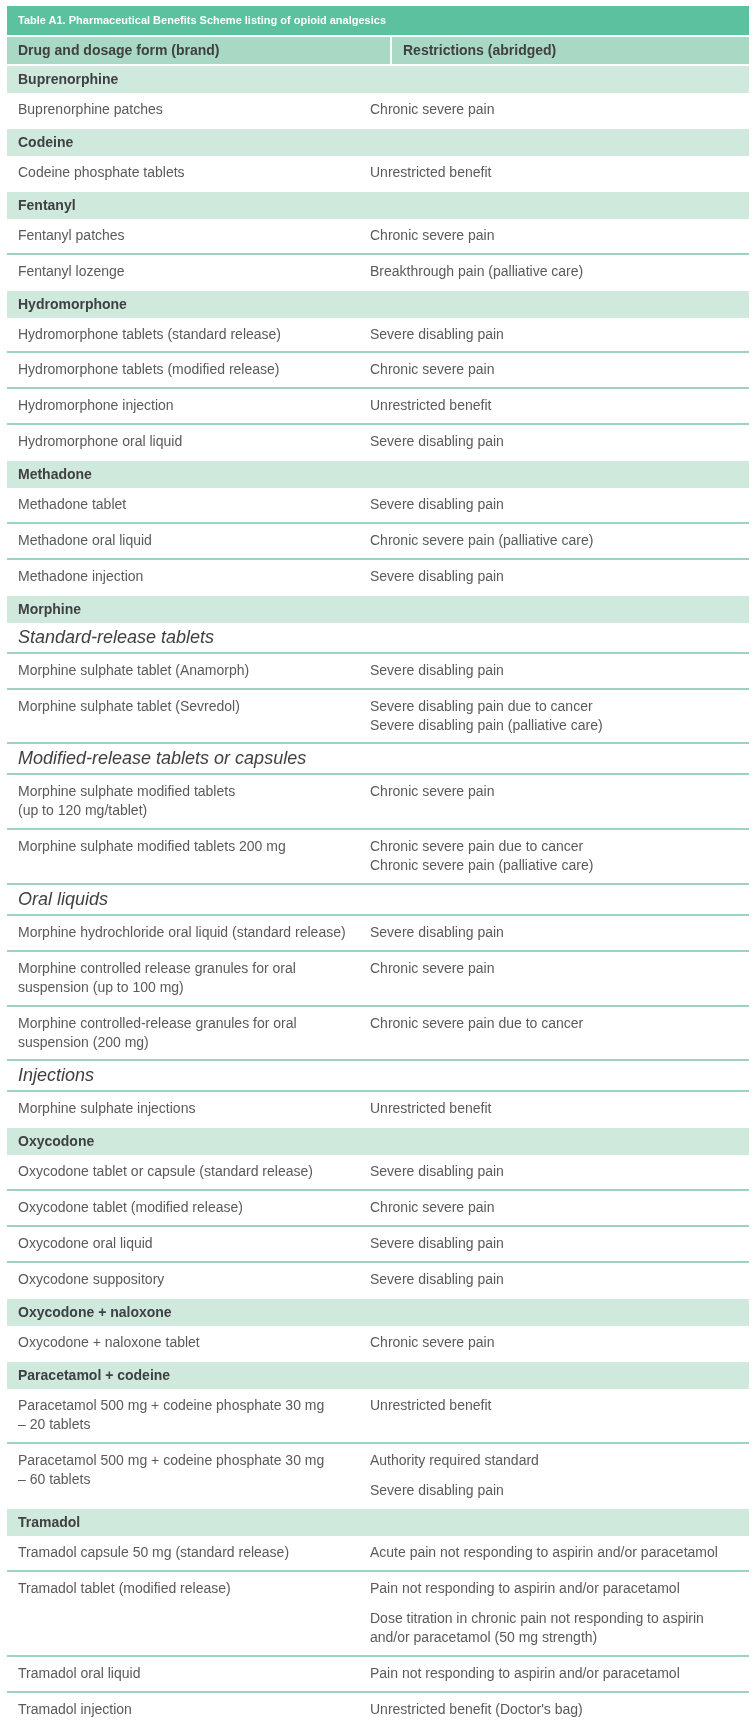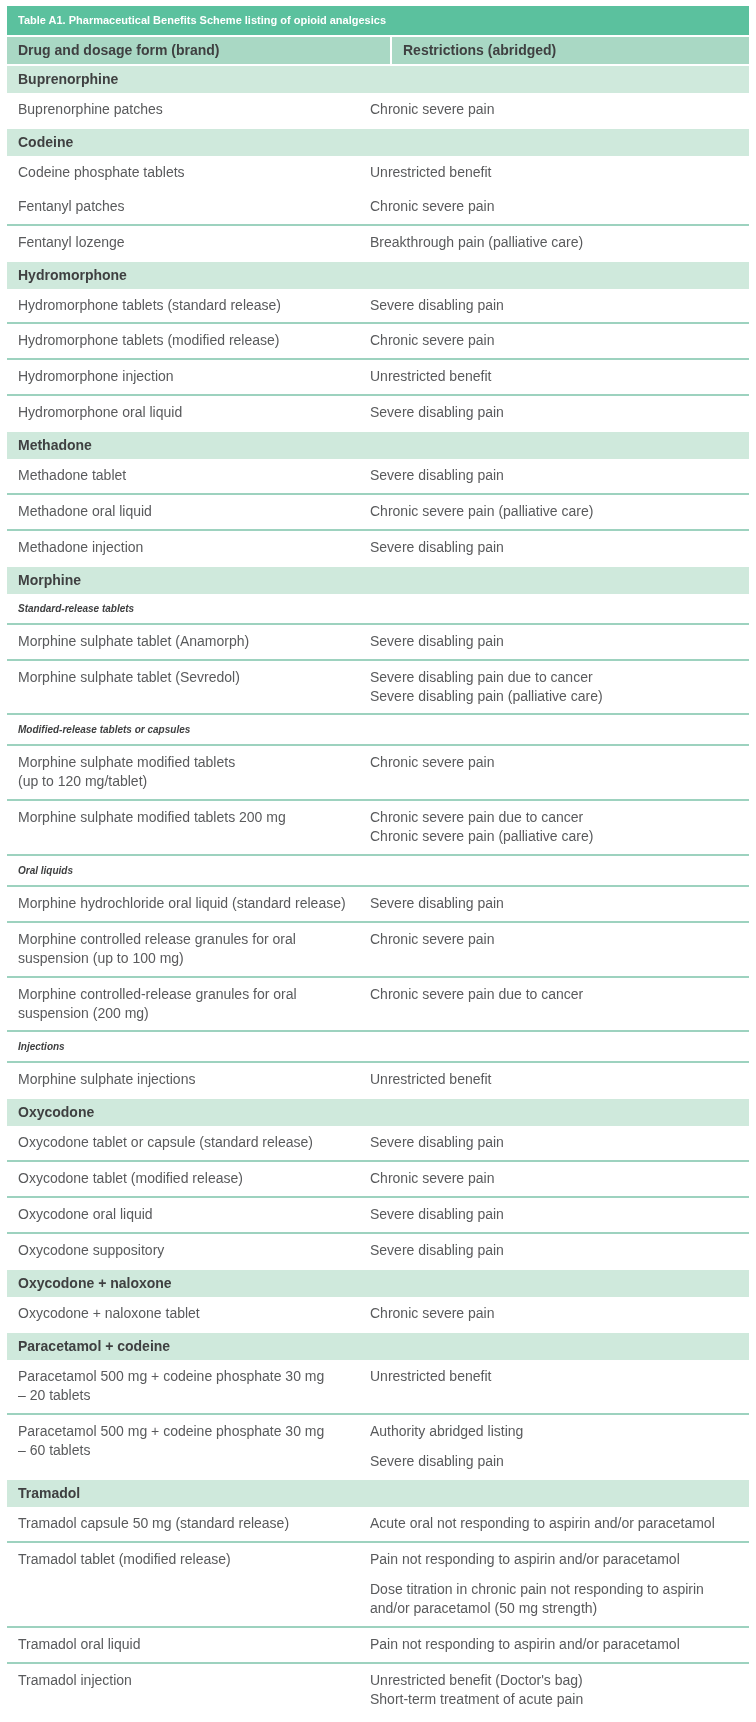--- a/index.html
+++ b/index.html
@@ -47,23 +47,23 @@
     color:var(--heading);
     font-weight:bold;
     font-size:14px;
     line-height:17px;
     padding:5px 11px;
     margin-top:2px;
   }
   .rows > * + *{border-top:2px solid var(--sep);justify-content:space-between;}
   .subheader{
     color:var(--heading);
-    font-weight:bold;
+    font-weight:normal;
     font-style:italic;
-    font-size:10px;
+    font-size:18px;
     line-height:17px;
     padding:6px 11px;
     background:#ffffff;
   }
   .row{display:flex;background:#ffffff;}
   .cell{
     padding:7px 11px 8px 11px;
     font-size:14px;
     line-height:1.35;
     white-space:pre-line;
@@ -93,20 +93,21 @@
           <div class="cell col2"><p class="rp">Chronic severe pain</p></div>
         </div>
       </div>
       <div class="band">Codeine</div>
       <div class="rows">
         <div class="row">
           <div class="cell col1">Codeine phosphate tablets</div>
           <div class="cell col2"><p class="rp">Unrestricted benefit</p></div>
         </div>
       </div>
+      <div class="band">Fentanyl</div>
       <div class="rows">
         <div class="row">
           <div class="cell col1">Fentanyl patches</div>
           <div class="cell col2"><p class="rp">Chronic severe pain</p></div>
         </div>
         <div class="row">
           <div class="cell col1">Fentanyl lozenge</div>
           <div class="cell col2"><p class="rp">Breakthrough pain (palliative care)</p></div>
         </div>
       </div>
@@ -217,28 +218,28 @@
       <div class="band">Paracetamol + codeine</div>
       <div class="rows">
         <div class="row">
           <div class="cell col1">Paracetamol 500 mg + codeine phosphate 30 mg
 – 20 tablets</div>
           <div class="cell col2"><p class="rp">Unrestricted benefit</p></div>
         </div>
         <div class="row">
           <div class="cell col1">Paracetamol 500 mg + codeine phosphate 30 mg
 – 60 tablets</div>
-          <div class="cell col2"><p class="rp">Authority abridged listing</p><p class="rp">Severe disabling pain</p></div>
+          <div class="cell col2"><p class="rp">Authority required standard</p><p class="rp">Severe disabling pain</p></div>
         </div>
       </div>
       <div class="band">Tramadol</div>
       <div class="rows">
         <div class="row">
           <div class="cell col1">Tramadol capsule 50 mg (standard release)</div>
-          <div class="cell col2"><p class="rp">Acute oral not responding to aspirin and/or paracetamol</p></div>
+          <div class="cell col2"><p class="rp">Acute pain not responding to aspirin and/or paracetamol</p></div>
         </div>
         <div class="row">
           <div class="cell col1">Tramadol tablet (modified release)</div>
           <div class="cell col2"><p class="rp">Pain not responding to aspirin and/or paracetamol</p><p class="rp">Dose titration in chronic pain not responding to aspirin and/or paracetamol (50 mg strength)</p></div>
         </div>
         <div class="row">
           <div class="cell col1">Tramadol oral liquid</div>
           <div class="cell col2"><p class="rp">Pain not responding to aspirin and/or paracetamol</p></div>
         </div>
         <div class="row">

